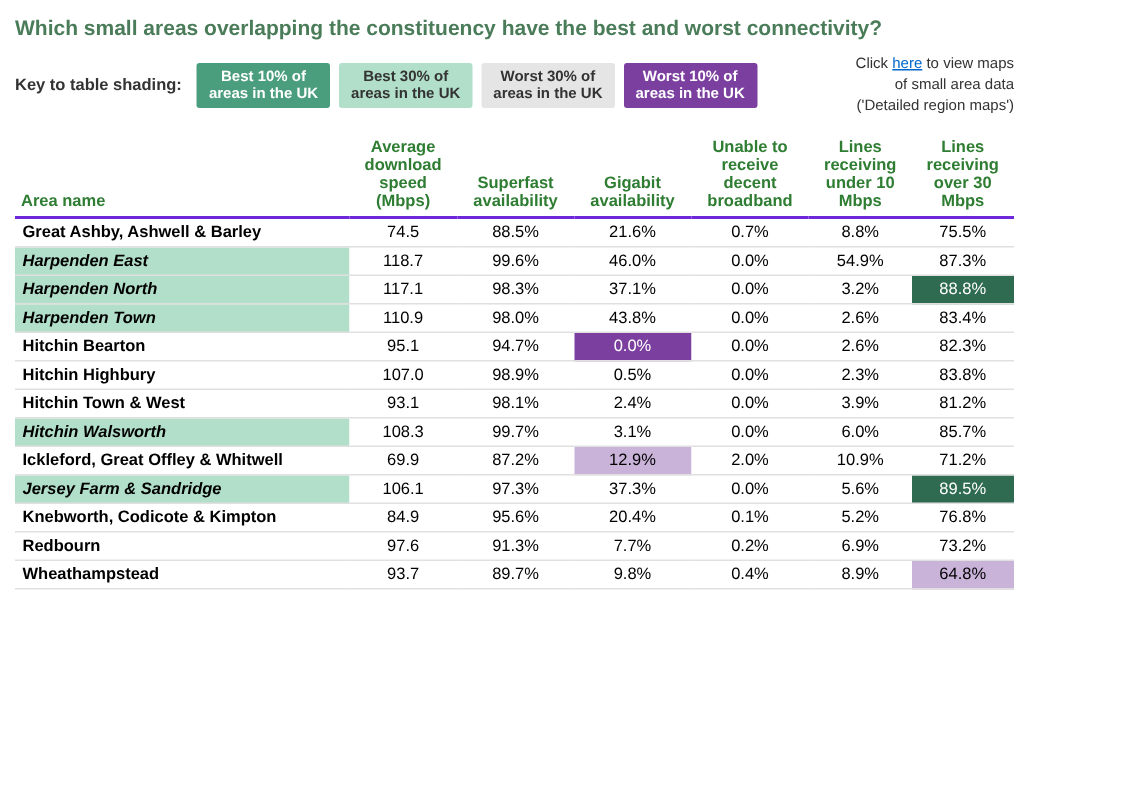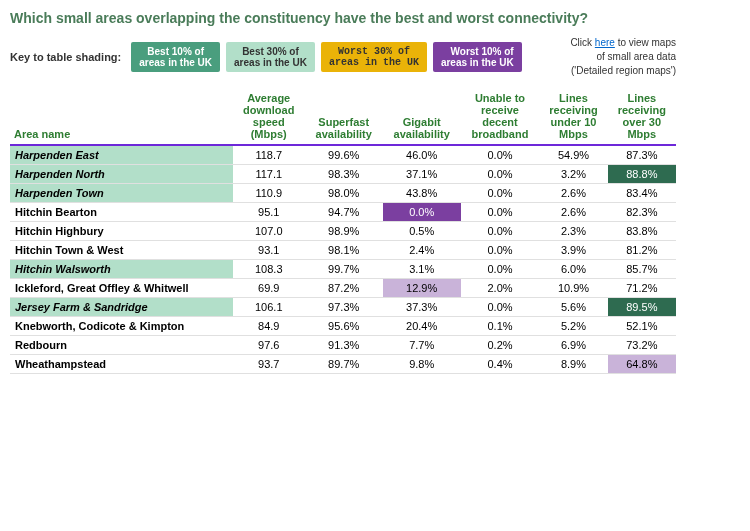--- a/index.html
+++ b/index.html
@@ -35,22 +35,22 @@
     .key-item {
       padding: 4px 8px;
       font-size: 10px;
       font-weight: bold;
       text-align: center;
       border-radius: 2px;
       color: #333;
     }
     .key-best10 { background: #4a9e7e; color: #fff; }
     .key-best30 { background: #b2dfc9; color: #333; }
-    .key-worst30 { background: #eab308; color: #333; font-family: Liberation Mono, monospace; }
-    .key-worst10 { background: #7b3fa0; color: #fff; text-align: right; }
+    .key-worst30 { background: #e5e5e5; color: #333; }
+    .key-worst10 { background: #7b3fa0; color: #fff; }
     .key-note {
       font-size: 10px;
       color: #333;
       margin-left: auto;
       text-align: right;
       line-height: 1.4;
     }
     .key-note a { color: #0066cc; text-decoration: underline; }
     table {
       width: 100%;
@@ -111,20 +111,29 @@
         <th>Area name</th>
         <th>Average<br>download<br>speed<br>(Mbps)</th>
         <th>Superfast<br>availability</th>
         <th>Gigabit<br>availability</th>
         <th>Unable to<br>receive<br>decent<br>broadband</th>
         <th>Lines<br>receiving<br>under 10<br>Mbps</th>
         <th>Lines<br>receiving<br>over 30<br>Mbps</th>
       </tr>
     </thead>
     <tbody id="table-body">
+    <tr>
+          <td>Great Ashby, Ashwell &amp; Barley</td>
+          <td>74.5</td>
+          <td>88.5%</td>
+          <td>21.6%</td>
+          <td>0.7%</td>
+          <td>8.8%</td>
+          <td>75.5%</td>
+        </tr>
         <tr>
           <td class="cell-best30">Harpenden East</td>
           <td>118.7</td>
           <td>99.6%</td>
           <td>46.0%</td>
           <td>0.0%</td>
           <td>54.9%</td>
           <td>87.3%</td>
         </tr>
         <tr>
@@ -199,21 +208,21 @@
           <td>5.6%</td>
           <td class="cell-dark-green">89.5%</td>
         </tr>
         <tr>
           <td>Knebworth, Codicote &amp; Kimpton</td>
           <td>84.9</td>
           <td>95.6%</td>
           <td>20.4%</td>
           <td>0.1%</td>
           <td>5.2%</td>
-          <td>52.1%</td>
+          <td>76.8%</td>
         </tr>
         <tr>
           <td>Redbourn</td>
           <td>97.6</td>
           <td>91.3%</td>
           <td>7.7%</td>
           <td>0.2%</td>
           <td>6.9%</td>
           <td>73.2%</td>
         </tr>

